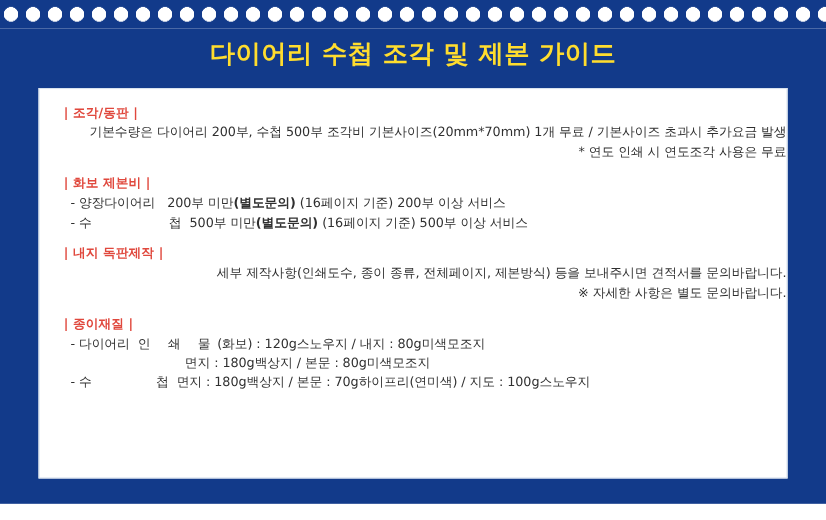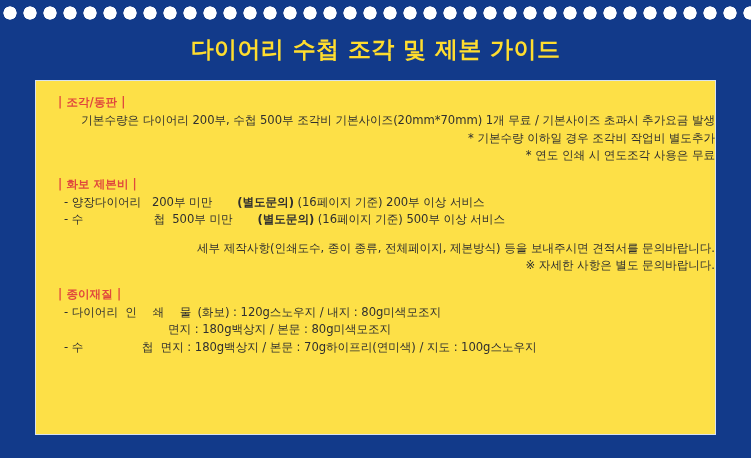--- a/index.html
+++ b/index.html
@@ -61,21 +61,21 @@
     line-height: 30px;
     white-space: nowrap;
   }
 
   #card {
     position: absolute;
     left: 35px;
     top: 80px;
     width: 681px;
     height: 355px;
-    background: #fde047;
+    background: #ffffff;
     border: 1px solid #d8e2ee;
     box-sizing: border-box;
     padding: 13px 0 0 22px;
   }
 
   .section {
     margin-bottom: 11px;
   }
   .section:last-child { margin-bottom: 0; }
 
@@ -93,21 +93,21 @@
     color: #2f2f2f;
     font-size: 11.6px;
     line-height: 17.5px;
     white-space: pre;
     letter-spacing: -0.05px;
   }
   .line.indent-1 { padding-left: 8px; text-align: right; }
   .line.indent-2 { padding-left: 6px; }
   .line.indent-3 { padding-left: 110px; }
 
-  .line b { font-weight: bold; padding-left: 25px; }
+  .line b { font-weight: bold; }
 
   .spread-2 {
     display: inline-block;
     letter-spacing: 8px;
   }
   .spread-3 {
     display: inline-block;
     letter-spacing: 6px;
   }
 </style>
@@ -121,31 +121,31 @@
 
   <div id="title-bar">
     <span id="title-text">다이어리 수첩 조각 및 제본 가이드</span>
   </div>
 
   <div id="card">
 
     <div class="section">
       <div class="section-head">| 조각/동판 |</div>
       <div class="line indent-1"> 기본수량은 다이어리 200부, 수첩 500부 조각비 기본사이즈(20mm*70mm) 1개 무료 / 기본사이즈 초과시 추가요금 발생</div>
-      <div class="line indent-1">* 기본수량 이하일 경우 조각비 작업비 별도추가</div>
       <div class="line indent-1">* 연도 인쇄 시 연도조각 사용은 무료</div>
     </div>
 
     <div class="section">
       <div class="section-head">| 화보 제본비 |</div>
       <div class="line indent-2"><span>- 양장다이어리</span><span>   </span><span>200부 미만</span><b>(별도문의)</b><span> (16페이지 기준) 200부 이상 서비스</span></div>
       <div class="line indent-2"><span>- 수</span><span class="spread-2">      </span><span>첩</span><span>  </span><span>500부 미만</span><b>(별도문의)</b><span> (16페이지 기준) 500부 이상 서비스</span></div>
     </div>
 
     <div class="section">
+      <div class="section-head">| 내지 독판제작 |</div>
       <div class="line indent-1"> 세부 제작사항(인쇄도수, 종이 종류, 전체페이지, 제본방식) 등을 보내주시면 견적서를 문의바랍니다.</div>
       <div class="line indent-1"> ※ 자세한 사항은 별도 문의바랍니다.</div>
     </div>
 
     <div class="section">
       <div class="section-head">| 종이재질 |</div>
       <div class="line indent-2"><span>- 다이어리</span><span>  </span><span class="spread-3">인 쇄 물</span><span>(화보) : 120g스노우지 / 내지 : 80g미색모조지</span></div>
       <div class="line indent-3">면지 : 180g백상지 / 본문 : 80g미색모조지</div>
       <div class="line indent-2"><span>- 수</span><span class="spread-2">     </span><span>첩</span><span>  </span><span>면지 : 180g백상지 / 본문 : 70g하이프리(연미색) / 지도 : 100g스노우지</span></div>
     </div>

